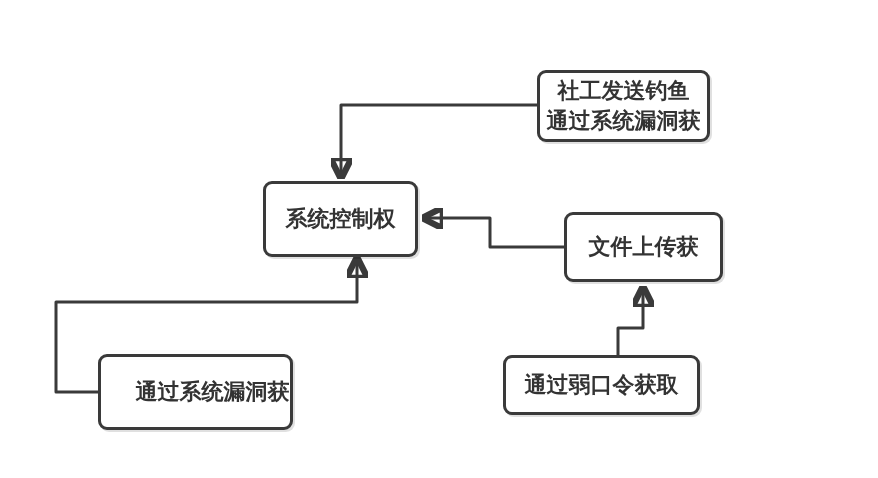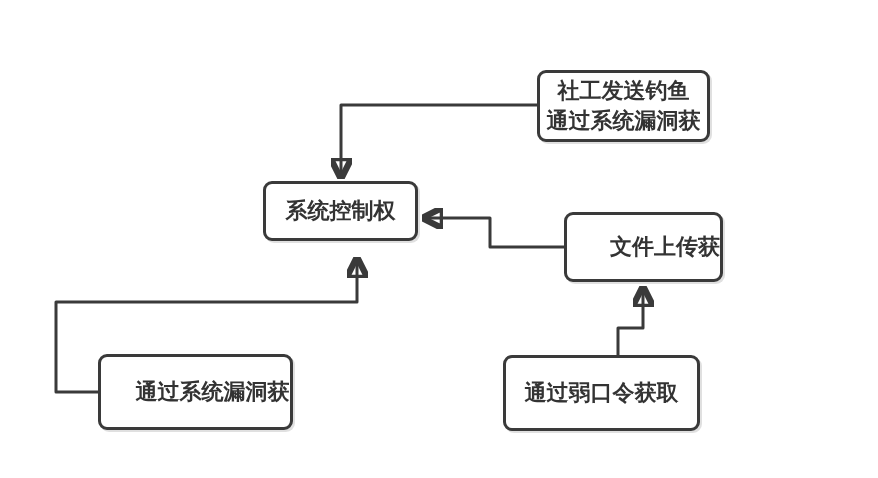--- a/index.html
+++ b/index.html
@@ -35,24 +35,24 @@
     align-items: center;
     justify-content: center;
     text-align: center;
     font-size: 22px;
     font-weight: 700;
     line-height: 1.35;
     color: #333333;
     white-space: nowrap;
   }
   .node-phishing { left: 537px; top: 70px;  width: 173px; height: 72px; }
-  .node-control  { left: 263px; top: 181px; width: 155px; height: 60px; }
-  .node-webshell { left: 564px; top: 212px; width: 159px; height: 70px; align-items: flex-end; }
+  .node-control  { left: 263px; top: 181px; width: 155px; height: 76px; }
+  .node-webshell { left: 564px; top: 212px; width: 159px; height: 70px; }
   .node-vuln     { left: 98px;  top: 354px; width: 195px; height: 76px; padding-left: 34px; }
-  .node-weakpwd  { left: 503px; top: 355px; width: 197px; height: 76px; }
+  .node-weakpwd  { left: 503px; top: 355px; width: 197px; height: 60px; }
   .connectors path {
     fill: none;
     stroke: #3a3a3a;
     stroke-width: 3;
     stroke-linejoin: round;
     stroke-linecap: butt;
   }
 </style>
 </head>
 <body>

